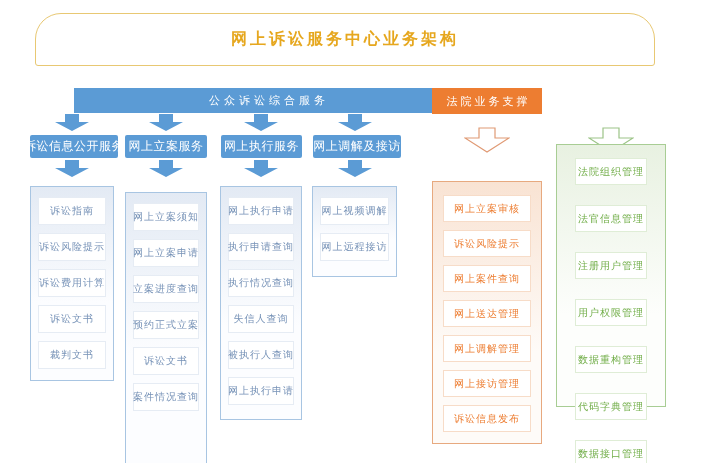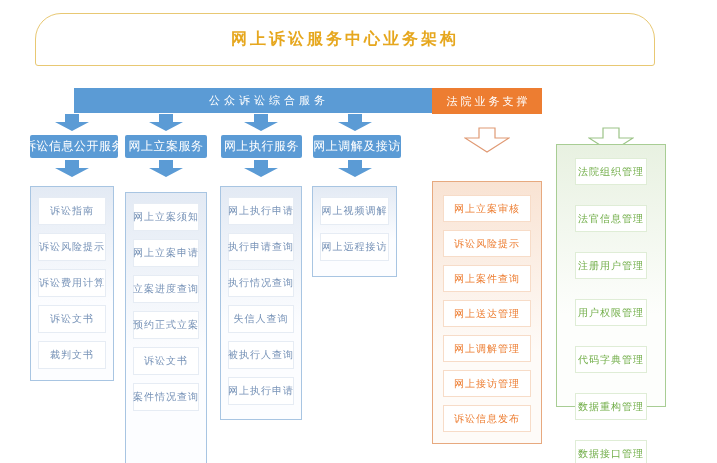--- a/index.html
+++ b/index.html
@@ -152,18 +152,18 @@
     <div class="item orange">网上调解管理</div>
     <div class="item orange">网上接访管理</div>
     <div class="item orange">诉讼信息发布</div>
   </div>
 
   <div class="panel green c6">
     <div class="item green">法院组织管理</div>
     <div class="item green">法官信息管理</div>
     <div class="item green">注册用户管理</div>
     <div class="item green">用户权限管理</div>
+    <div class="item green">数据重构管理</div>
     <div class="item green">代码字典管理</div>
-    <div class="item green">数据重构管理</div>
     <div class="item green">数据接口管理</div>
   </div>
 
 </div>
 
 </body></html>

